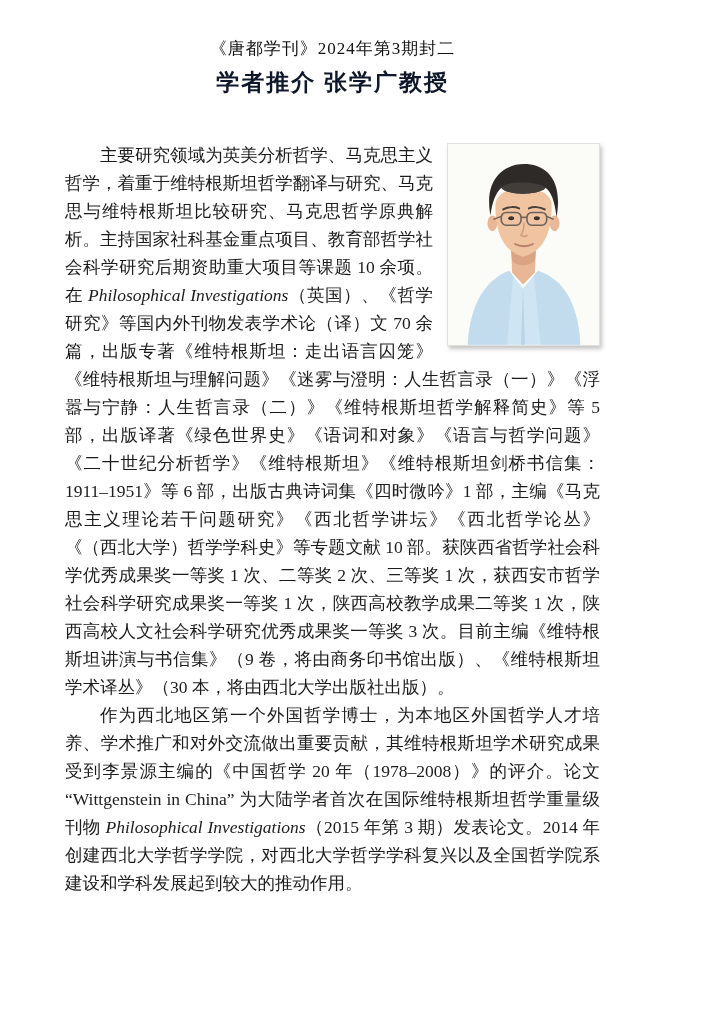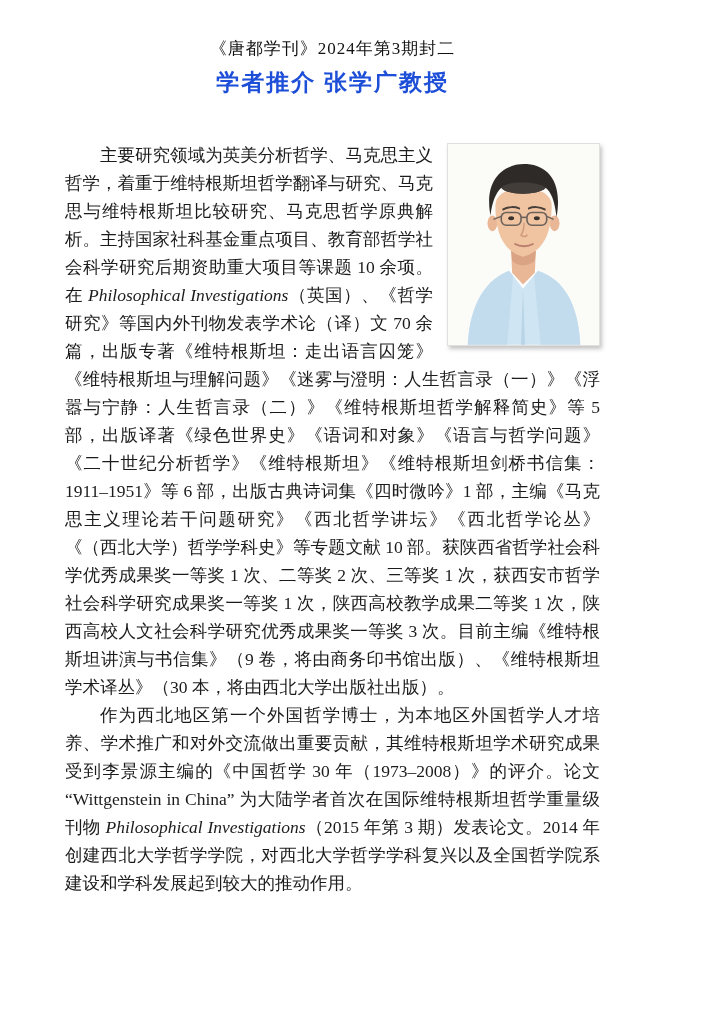--- a/index.html
+++ b/index.html
@@ -54,21 +54,21 @@
   .photo-frame svg { display: block; width: 100%; height: 100%; }
   .italic { font-style: italic; margin-top: 22px; }
 </style>
 </head>
 <body>
 
 <div class="page">
 
   <div class="issue-line">《唐都学刊》2024年第3期封二</div>
 
-  <div class="page-title" style="color: #1d4ed8;">学者推介  张学广教授</div>
+  <div class="page-title" style="color: #0f172a;">学者推介  张学广教授</div>
 
   <div class="article">
 
     <div class="photo-frame">
       <svg viewBox="0 0 153 203" xmlns="http://www.w3.org/2000/svg" aria-hidden="true">
 
         <rect x="0" y="0" width="153" height="203" fill="#fbfbf8"></rect>
 
         <path d="M20,203 C22,160 40,136 62,128 L91,128 C116,136 132,160 134,203 Z" fill="#cfe5f3"></path>
         <path d="M20,203 C22,160 40,136 62,128 L66,132 L60,203 Z" fill="#c2dcee"></path>
@@ -100,16 +100,16 @@
         <ellipse cx="90" cy="75" rx="3" ry="2" fill="#3a322d"></ellipse>
 
         <path d="M77,80 C77,86 76,89 74,92 C76,94 79,94 80,92" stroke="#d09b7c" stroke-width="1.5" fill="none" stroke-linecap="round"></path>
         <path d="M68,101 C73,104 81,104 86,101" stroke="#b97f6c" stroke-width="2" fill="none" stroke-linecap="round"></path>
       </svg>
     </div>
 
 
     <p><span>主要研究领域为英美分析哲学、马克思主义哲学，着重于维特根斯坦哲学翻译与研究、马克思与维特根斯坦比较研究、马克思哲学原典解析。主持国家社科基金重点项目、教育部哲学社会科学研究后期资助重大项目等课题 10 余项。在 </span><span class="italic">Philosophical Investigations</span><span>（英国）、《哲学研究》等国内外刊物发表学术论（译）文 70 余篇，出版专著《维特根斯坦：走出语言囚笼》《维特根斯坦与理解问题》《迷雾与澄明：人生哲言录（一）》《浮嚣与宁静：人生哲言录（二）》《维特根斯坦哲学解释简史》等 5 部，出版译著《绿色世界史》《语词和对象》《语言与哲学问题》《二十世纪分析哲学》《维特根斯坦》《维特根斯坦剑桥书信集：1911–1951》等 6 部，出版古典诗词集《四时微吟》1 部，主编《马克思主义理论若干问题研究》《西北哲学讲坛》《西北哲学论丛》《（西北大学）哲学学科史》等专题文献 10 部。获陕西省哲学社会科学优秀成果奖一等奖 1 次、二等奖 2 次、三等奖 1 次，获西安市哲学社会科学研究成果奖一等奖 1 次，陕西高校教学成果二等奖 1 次，陕西高校人文社会科学研究优秀成果奖一等奖 3 次。目前主编《维特根斯坦讲演与书信集》（9 卷，将由商务印书馆出版）、《维特根斯坦学术译丛》（30 本，将由西北大学出版社出版）。</span></p>
 
-    <p><span>作为西北地区第一个外国哲学博士，为本地区外国哲学人才培养、学术推广和对外交流做出重要贡献，其维特根斯坦学术研究成果受到李景源主编的《中国哲学 30 年（1973–2008）》的评介。论文 “Wittgenstein in China” 为大陆学者首次在国际维特根斯坦哲学重量级刊物 </span><span class="italic">Philosophical Investigations</span><span>（2015 年第 3 期）发表论文。2014 年创建西北大学哲学学院，对西北大学哲学学科复兴以及全国哲学院系建设和学科发展起到较大的推动作用。</span></p>
+    <p><span>作为西北地区第一个外国哲学博士，为本地区外国哲学人才培养、学术推广和对外交流做出重要贡献，其维特根斯坦学术研究成果受到李景源主编的《中国哲学 20 年（1978–2008）》的评介。论文 “Wittgenstein in China” 为大陆学者首次在国际维特根斯坦哲学重量级刊物 </span><span class="italic">Philosophical Investigations</span><span>（2015 年第 3 期）发表论文。2014 年创建西北大学哲学学院，对西北大学哲学学科复兴以及全国哲学院系建设和学科发展起到较大的推动作用。</span></p>
 
   </div>
 </div>
 
 </body></html>

